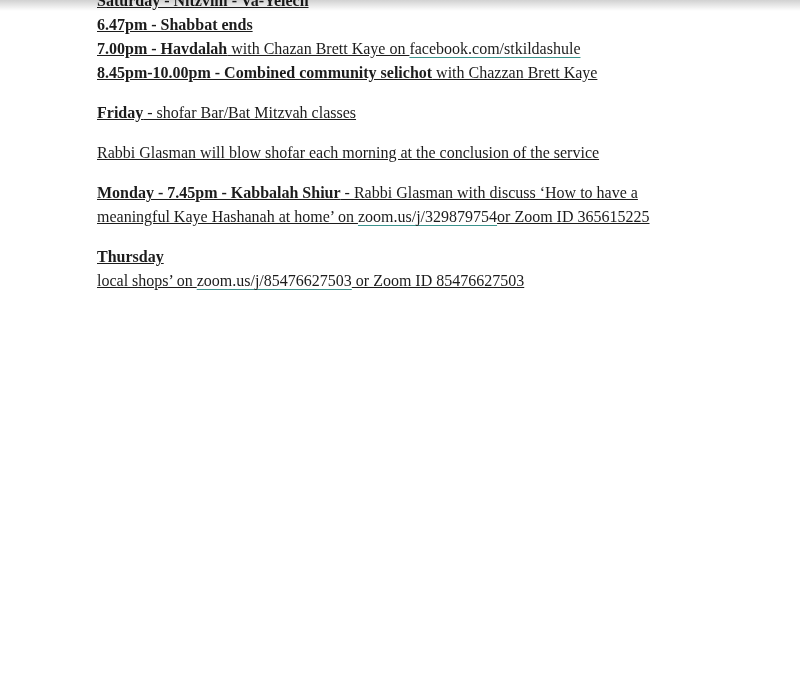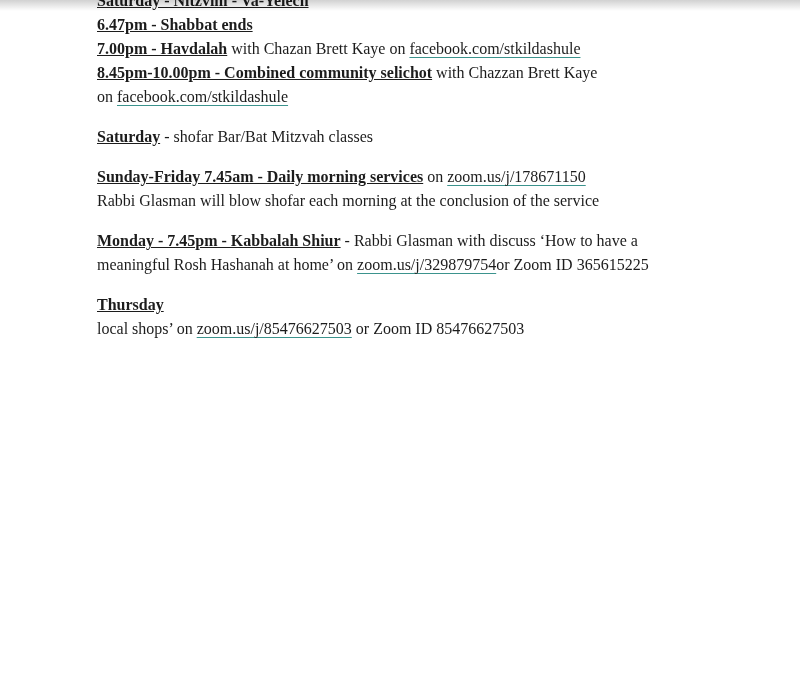--- a/index.html
+++ b/index.html
@@ -39,20 +39,21 @@
   }
   .line {
     white-space: nowrap;
   }
   .seg-bold {
     font-weight: bold;
     text-decoration: underline;
   }
   .seg-normal {
     font-weight: normal;
+    text-decoration: underline;
   }
   a.seg-link {
     color: inherit;
     text-decoration: underline;
     text-decoration-color: var(--link-underline, #3b938d);
     text-decoration-thickness: 1px;
     text-underline-offset: 3px;
     cursor: pointer;
   }
 </style>
@@ -60,30 +61,28 @@
 <body style="background: rgb(255, 255, 255); color: rgb(28, 28, 28); --link-underline: #3b938d;">
 
 <div class="top-shadow"></div>
 
 <div class="content">
     <div class="block">
       <div class="line"><strong class="seg-bold">Saturday - Nitzvim - Va-Yelech</strong></div>
       <div class="line"><strong class="seg-bold">6.47pm - Shabbat ends</strong></div>
       <div class="line"><strong class="seg-bold">7.00pm - Havdalah</strong><span class="seg-normal"> with Chazan Brett Kaye on </span><a href="#" class="seg-link">facebook.com/stkildashule</a></div>
       <div class="line"><strong class="seg-bold">8.45pm-10.00pm - Combined community selichot</strong><span class="seg-normal"> with Chazzan Brett Kaye</span></div>
-      <div class="line"><span class="seg-normal">on </span><a href="#" class="seg-link">facebook.com/stkildashule</a></div>
     </div>
     <div class="block">
-      <div class="line"><strong class="seg-bold">Saturday</strong><span class="seg-normal"> - shofar Bar/Bat Mitzvah classes</span></div>
+      <div class="line"><strong class="seg-bold">Friday</strong><span class="seg-normal"> - shofar Bar/Bat Mitzvah classes</span></div>
     </div>
     <div class="block">
-      <div class="line"><strong class="seg-bold">Sunday-Friday 7.45am - Daily morning services</strong><span class="seg-normal"> on </span><a href="#" class="seg-link">zoom.us/j/178671150</a></div>
       <div class="line"><span class="seg-normal">Rabbi Glasman will blow shofar each morning at the conclusion of the service</span></div>
     </div>
     <div class="block">
       <div class="line"><strong class="seg-bold">Monday - 7.45pm - Kabbalah Shiur</strong><span class="seg-normal"> - Rabbi Glasman with discuss ‘How to have a</span></div>
-      <div class="line"><span class="seg-normal">meaningful Rosh Hashanah at home’ on </span><a href="#" class="seg-link">zoom.us/j/329879754</a><span class="seg-normal">or Zoom ID 365615225</span></div>
+      <div class="line"><span class="seg-normal">meaningful Kaye Hashanah at home’ on </span><a href="#" class="seg-link">zoom.us/j/329879754</a><span class="seg-normal">or Zoom ID 365615225</span></div>
     </div>
     <div class="block">
       <div class="line"><strong class="seg-bold">Thursday</strong></div>
       <div class="line"><span class="seg-normal">local shops’ on </span><a href="#" class="seg-link">zoom.us/j/85476627503</a><span class="seg-normal"> or Zoom ID 85476627503</span></div>
     </div>
   </div>
 
 </body></html>

